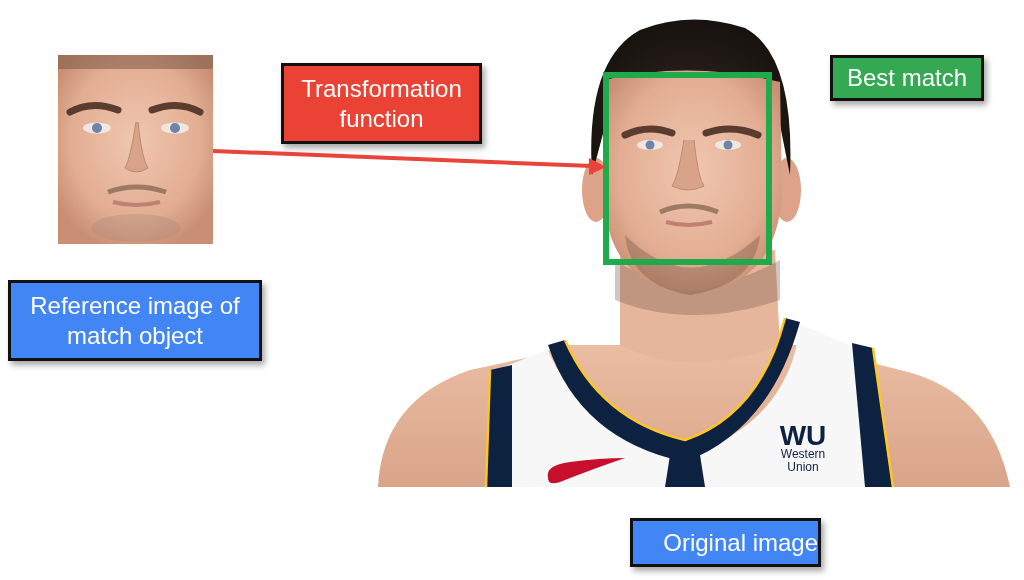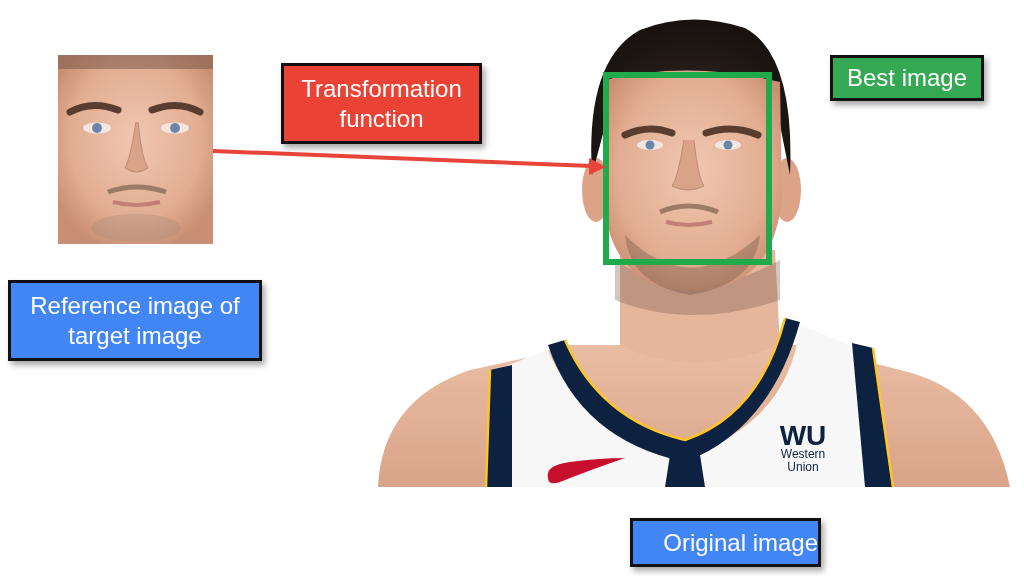--- a/index.html
+++ b/index.html
@@ -116,24 +116,24 @@
   <rect x="606" y="75" width="163" height="187" fill="none" stroke="#1faa4b" stroke-width="6"></rect>
 
   <g>
     <line x1="213" y1="151" x2="592" y2="166" stroke="#e8443a" stroke-width="4"></line>
     <polygon points="606,167 589,158 589,175" fill="#e8443a"></polygon>
   </g>
 </svg>
 
 <div class="label" id="ref-label">
   <span>Reference image of
-target image</span>
+match object</span>
 </div>
 <div class="label" id="trans-label">
   <span>Transformation
 function</span>
 </div>
 <div class="label" id="best-label">
-  <span>Best image</span>
+  <span>Best match</span>
 </div>
 <div class="label" id="orig-label">
   <span>Original image</span>
 </div>
 
 </body></html>

